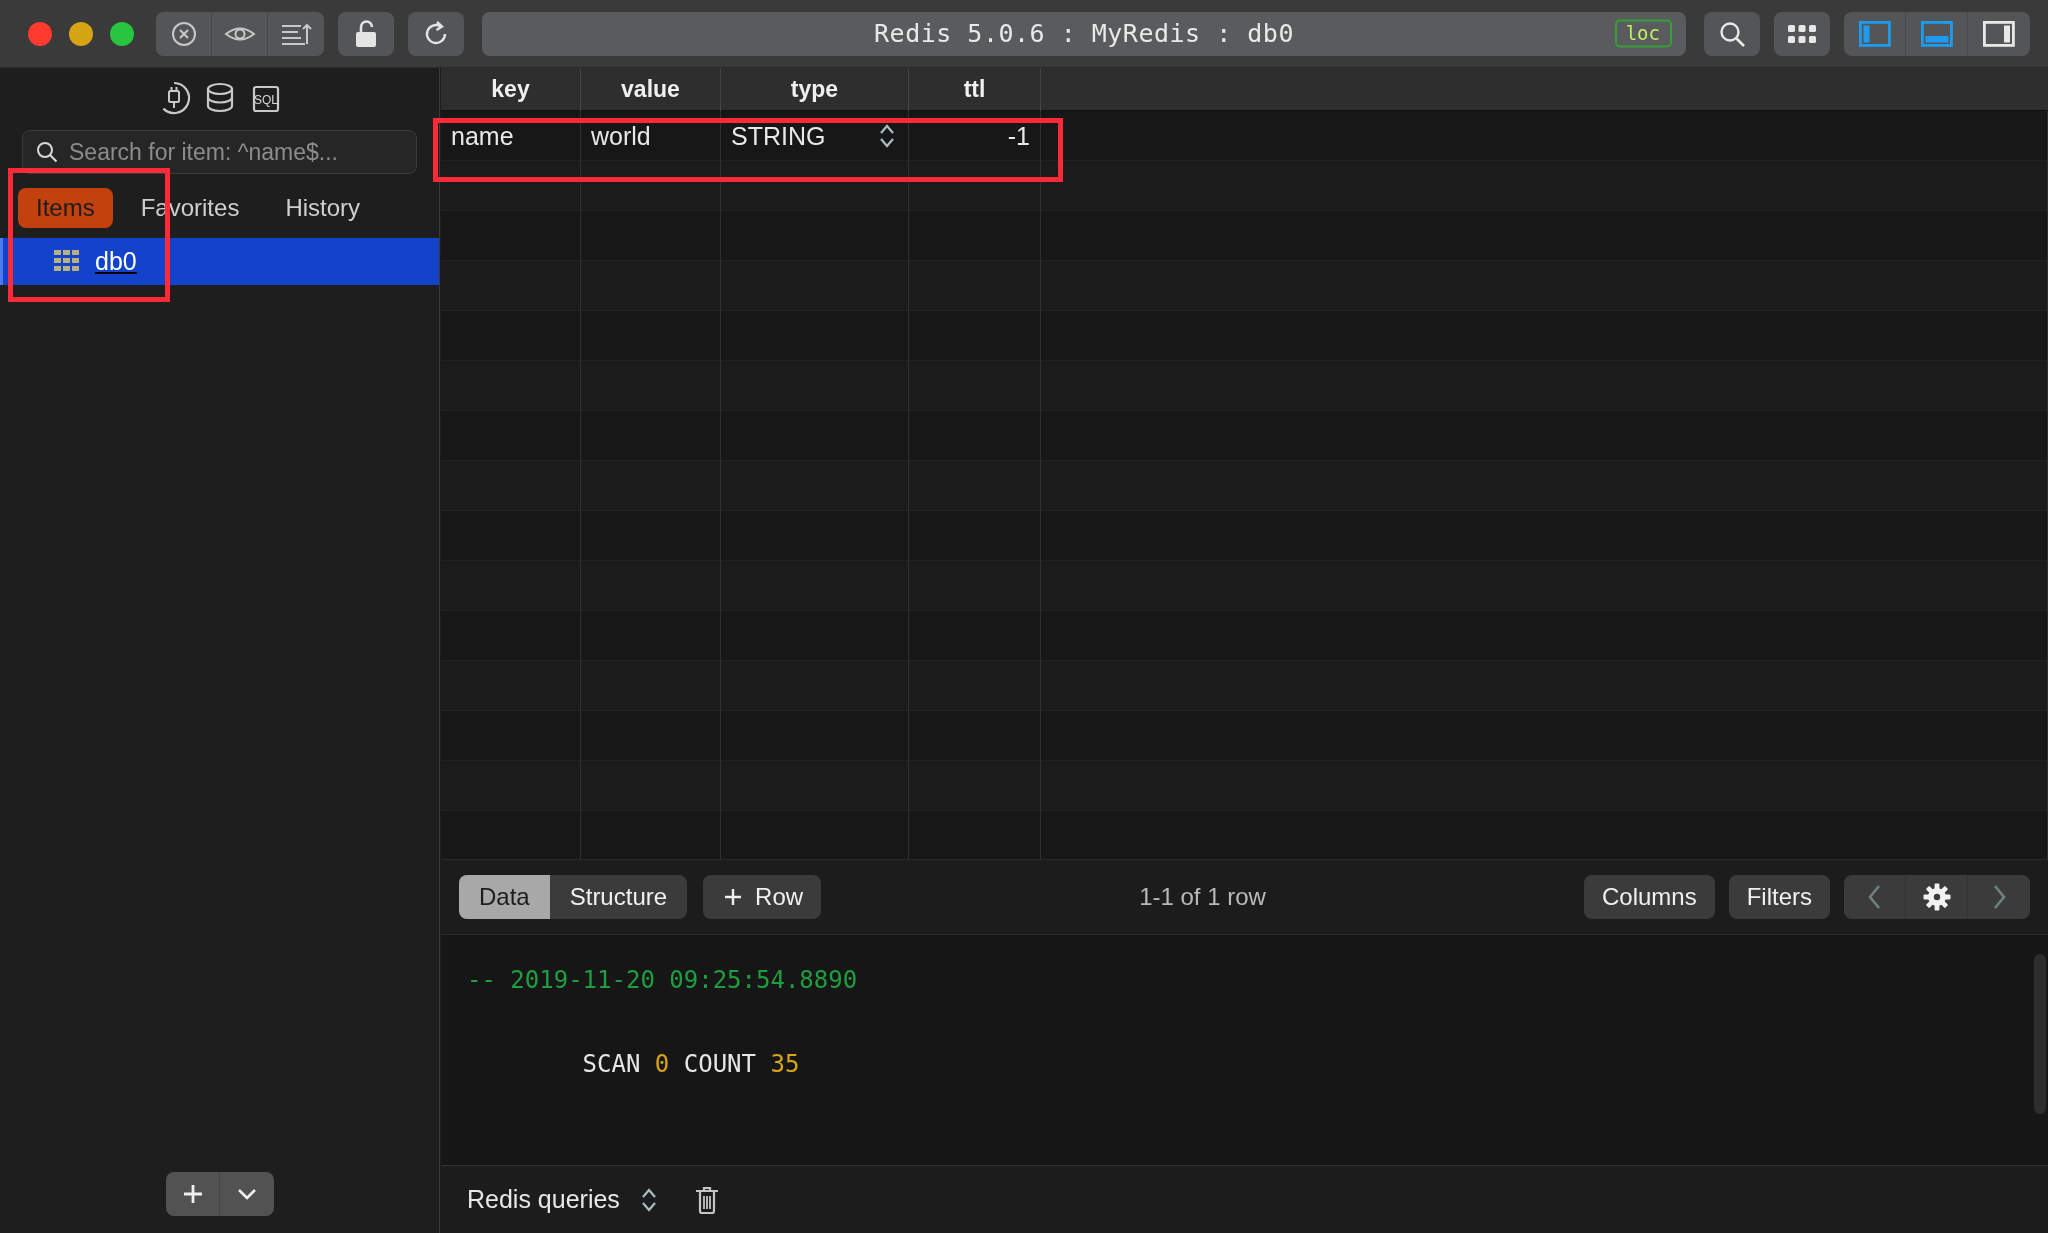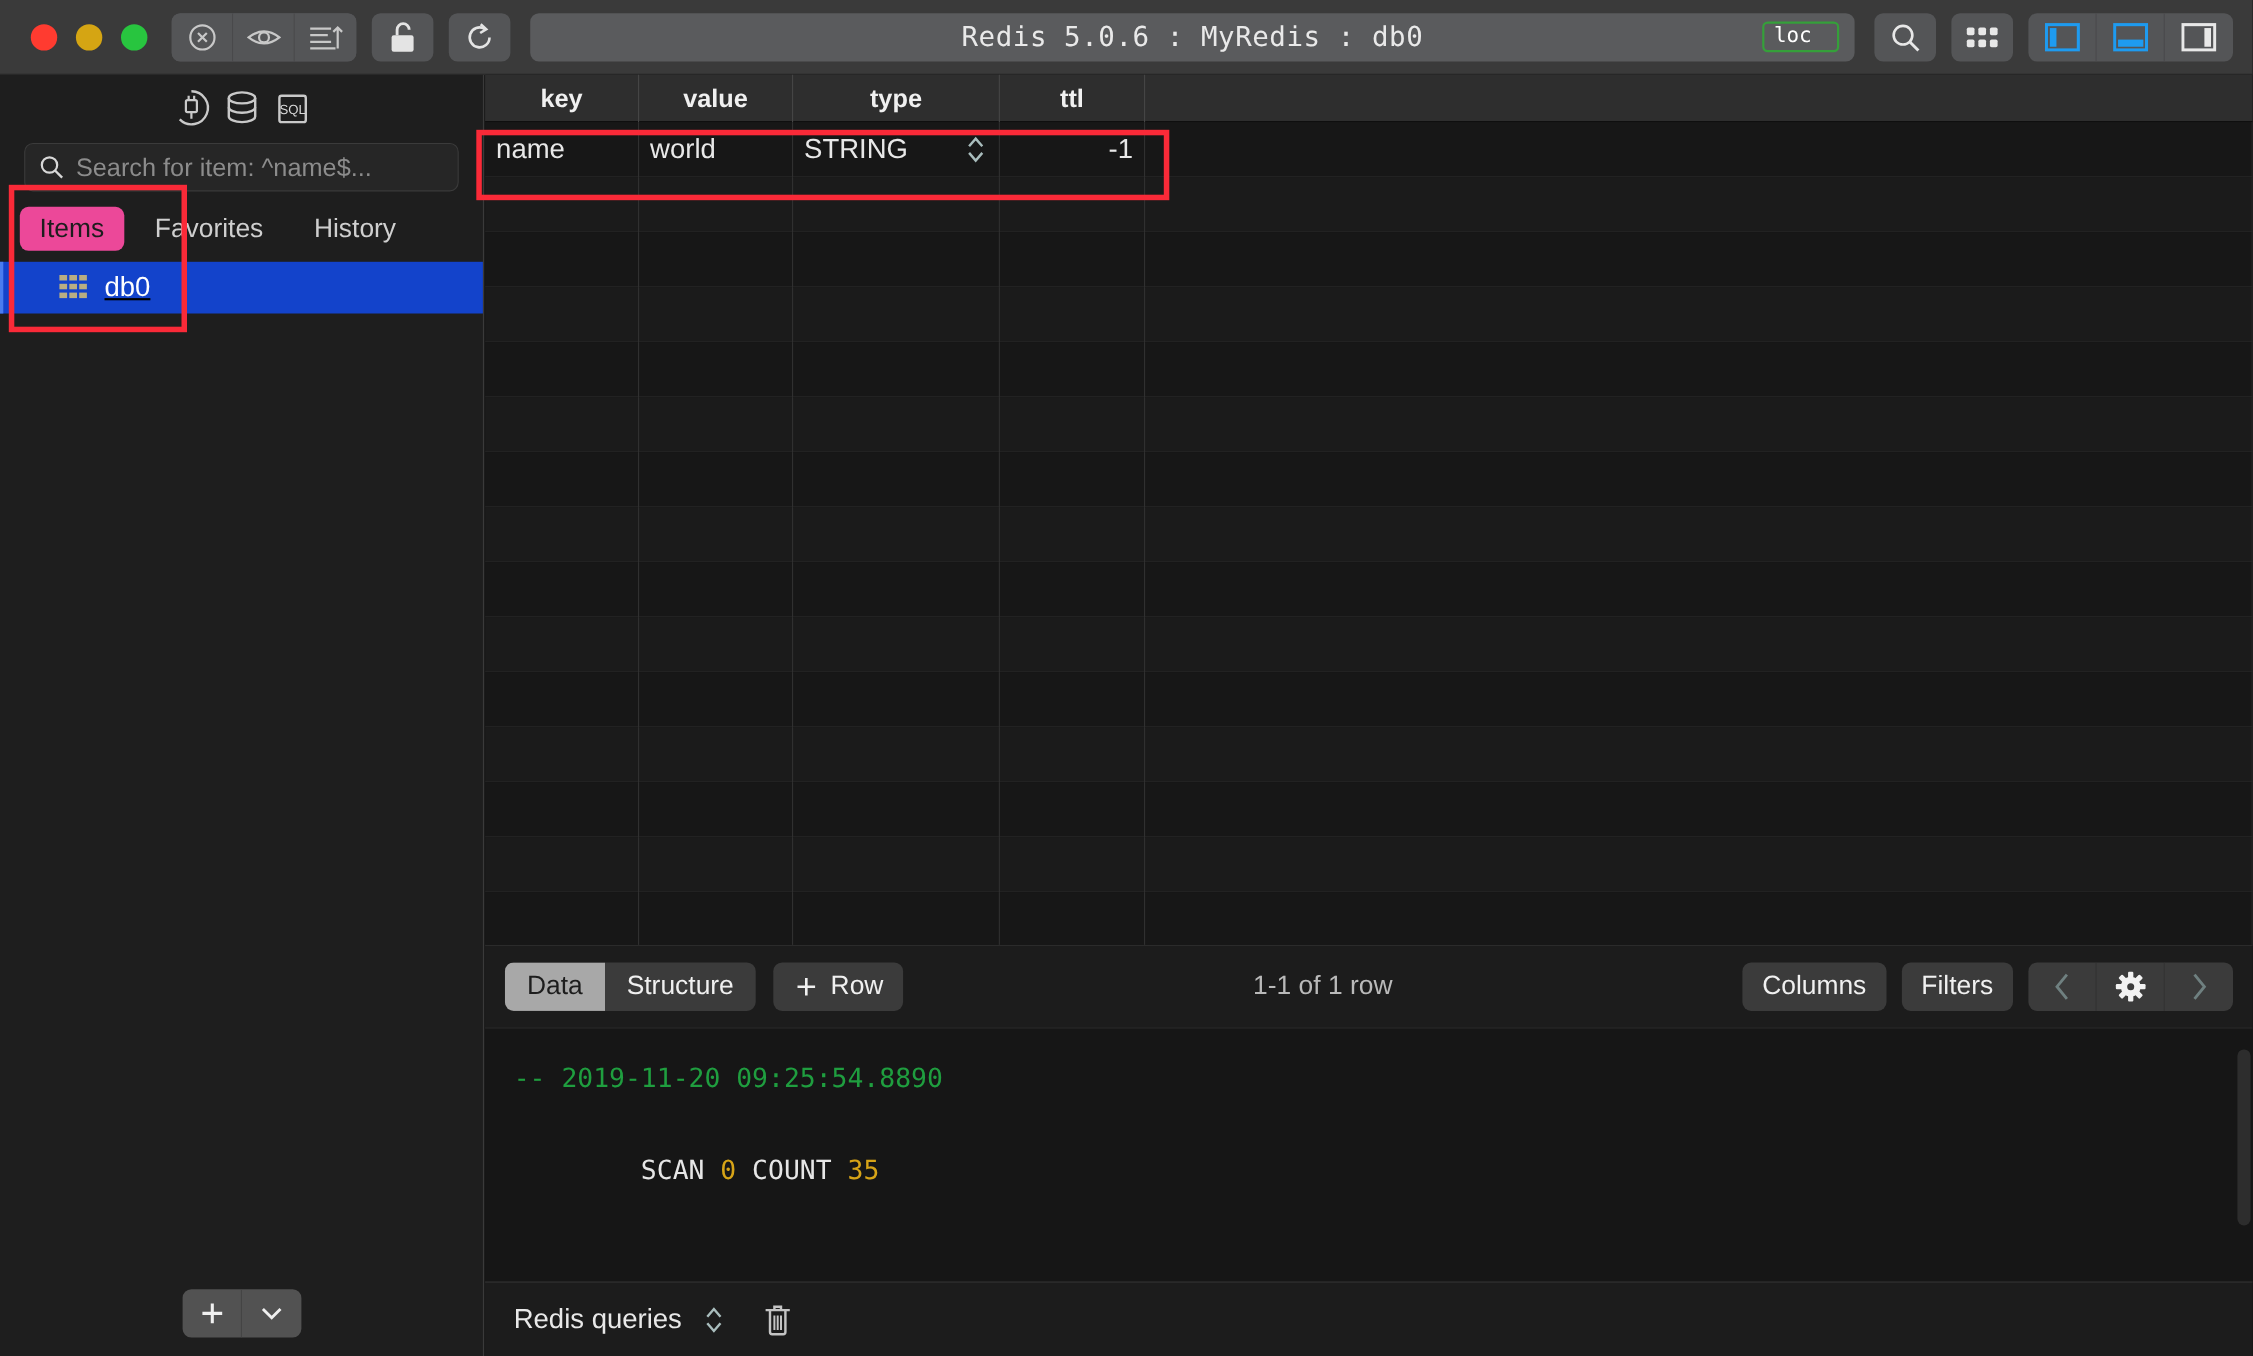--- a/index.html
+++ b/index.html
@@ -58,23 +58,23 @@
     position: relative;
   }
   .title-text {
     color: #e9e9e9; font-size: 25px;
     font-family: "DejaVu Sans Mono", monospace;
     letter-spacing: 0.5px;
   }
   .loc-badge {
     position: absolute; right: 14px; top: 50%; transform: translateY(-50%);
     border: 2px solid #35a03a; border-radius: 5px;
-    color: #ffffff; font-size: 19px;
+    color: #bef264; font-size: 19px;
     font-family: "DejaVu Sans Mono", monospace;
-    padding: 1px 23px 3px 9px; line-height: 1.1;
+    padding: 1px 10px 3px 9px; line-height: 1.1;
   }
 
   .panel-group { display: flex; align-items: center; background: #545557; border-radius: 8px; overflow: hidden; }
   .panel-btn {
     width: 62px; height: 44px;
     display: flex; align-items: center; justify-content: center;
     border-right: 1px solid #4a4a4c;
   }
   .panel-btn:last-child { border-right: none; }
 
@@ -102,21 +102,21 @@
   .search-ph { color: #8c8c8c; font-size: 23px; }
 
   .side-tabs {
     display: flex; align-items: center; gap: 10px;
     padding: 14px 18px 10px 18px;
   }
   .side-tab {
     font-size: 24px; color: #cfcfcf;
     padding: 6px 18px; border-radius: 8px;
   }
-  .side-tab.active { background: #ec4899; color: #1d1d1d; }
+  .side-tab.active { background: #c2410c; color: #1d1d1d; }
 
   .tree-row {
     height: 47px; display: flex; align-items: center; gap: 14px;
     padding-left: 50px;
     background: #1343cb;
     border-left: 3px solid #4a7cf0;
     text-decoration: underline;
   }
   .tree-label { color: #ffffff; font-size: 25px; }
 

